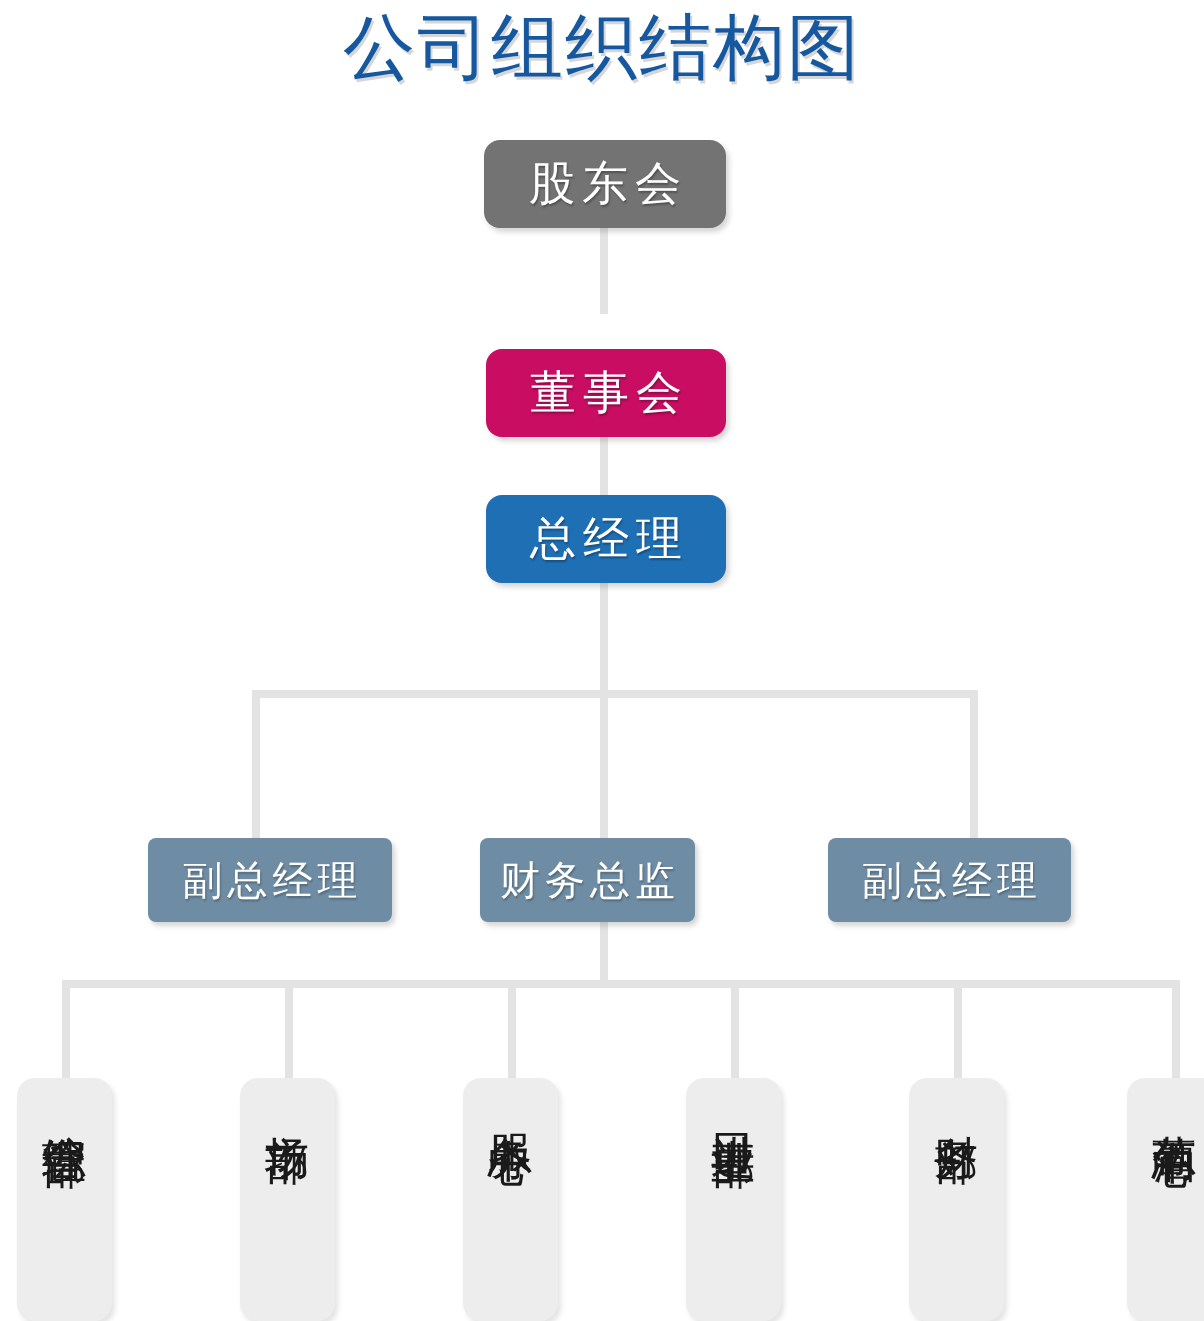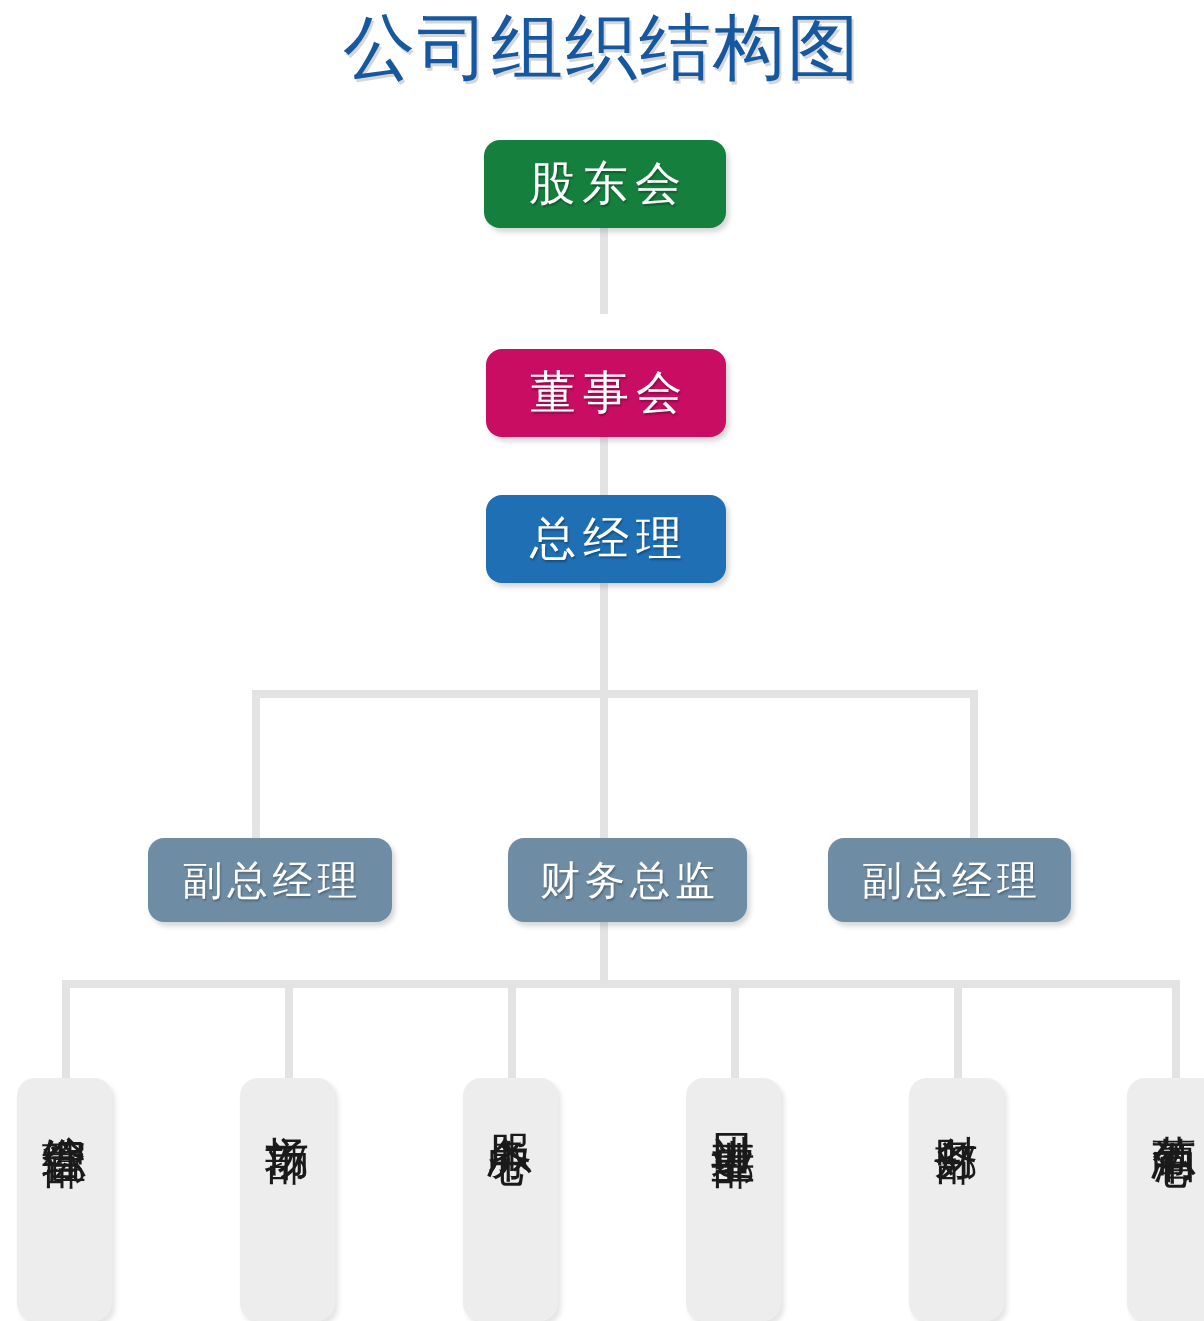--- a/index.html
+++ b/index.html
@@ -69,21 +69,21 @@
     font-weight: normal;
     color: #FFFFFF;
     letter-spacing: 7px;
     text-indent: 7px;
     text-shadow: 1px 2px 2px rgba(0,0,0,0.30);
   }
 
   
   .node.mid {
     height: 84px;
-    border-radius: 16px;
+    border-radius: 8px;
   }
   .node.mid .node-label {
     font-size: 40px;
     color: #FFFFFF;
     letter-spacing: 5px;
     text-indent: 5px;
     text-shadow: 1px 2px 2px rgba(0,0,0,0.25);
   }
 
   
@@ -127,37 +127,37 @@
 
   <div class="conn h" style="left:62px; top:980px; width:1118px;"></div>
 
   <div class="conn v" style="left:62px; top:980px; height:100px;"></div>
   <div class="conn v" style="left:285px; top:980px; height:100px;"></div>
   <div class="conn v" style="left:508px; top:980px; height:100px;"></div>
   <div class="conn v" style="left:731px; top:980px; height:100px;"></div>
   <div class="conn v" style="left:954px; top:980px; height:100px;"></div>
   <div class="conn v" style="left:1172px; top:980px; height:100px;"></div>
 
-  <div class="node top" style="left:484px; top:140px; width:242px; background:#15803d;justify-content:center;">
+  <div class="node top" style="left:484px; top:140px; width:242px; background:#737373;justify-content:center;">
     <span class="node-label">股东会</span>
   </div>
 
   <div class="node top" style="left:486px; top:313px; width:240px; background:#C80D63;margin-top:36px;">
     <span class="node-label">董事会</span>
   </div>
 
   <div class="node top" style="left:486px; top:495px; width:240px; background:#1F6FB5;">
     <span class="node-label">总经理</span>
   </div>
 
   <div class="node mid" style="left:148px; top:838px; width:244px; background:#6E8CA3;">
     <span class="node-label">副总经理</span>
   </div>
 
-  <div class="node mid" style="left:480px; top:838px; width:239px; background:#6E8CA3;margin-left:28px;">
+  <div class="node mid" style="left:480px; top:838px; width:215px; background:#6E8CA3;">
     <span class="node-label">财务总监</span>
   </div>
 
   <div class="node mid" style="left:828px; top:838px; width:243px; background:#6E8CA3;">
     <span class="node-label">副总经理</span>
   </div>
 
   <div class="node dept" style="left:17px; top:1078px; width:95px; height:243px;">
     <span class="node-label">综合管理部</span>
   </div>

